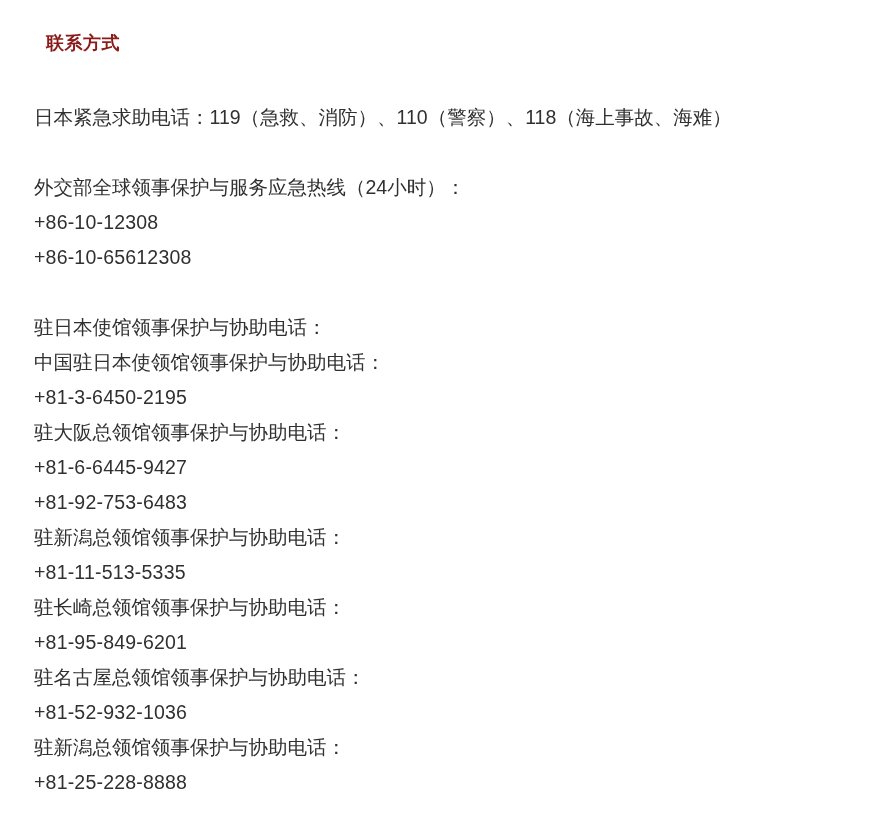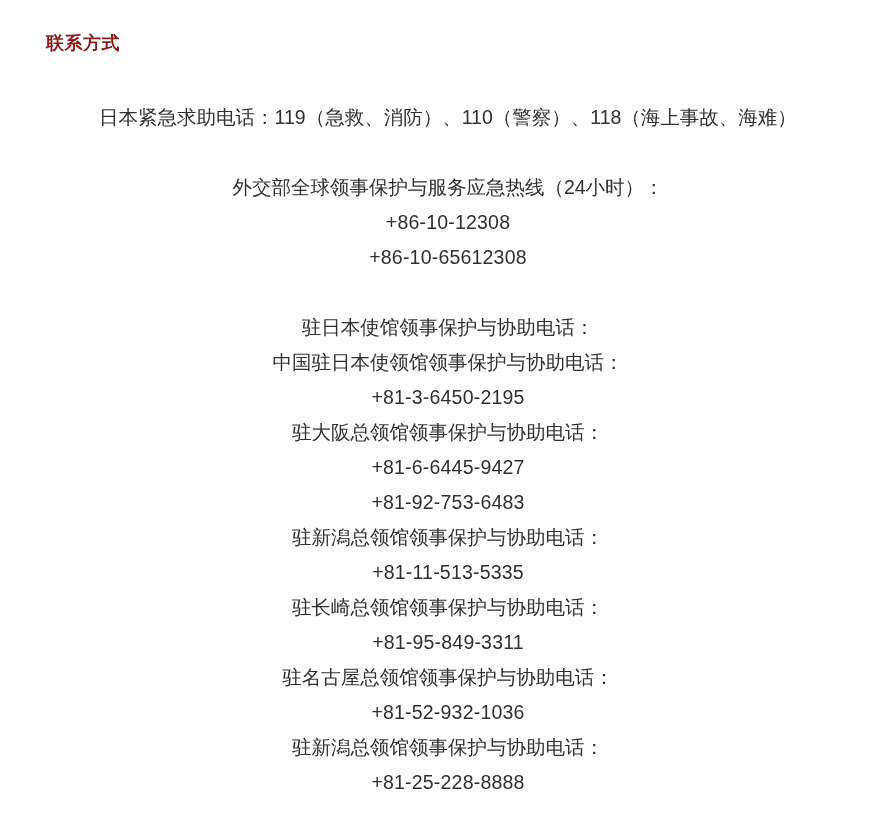--- a/index.html
+++ b/index.html
@@ -22,21 +22,20 @@
     line-height: 20px;
     font-weight: 700;
     color: #8b1a1a;
     letter-spacing: 0.5px;
   }
   .para {
     margin: 35px 0 0 0;
     font-size: 19.5px;
     line-height: 35px;
     color: #303030;
-    text-align: center;
   }
   .para.first-para {
     margin-top: 47px;
   }
   .line {
     white-space: nowrap;
   }
   .phone {
     letter-spacing: 0.2px;
   }
@@ -66,21 +65,21 @@
 
     <div class="line">驻大阪总领馆领事保护与协助电话：</div>
     <div class="line phone">+81-6-6445-9427</div>
 
     <div class="line phone">+81-92-753-6483</div>
 
     <div class="line">驻新潟总领馆领事保护与协助电话：</div>
     <div class="line phone">+81-11-513-5335</div>
 
     <div class="line">驻长崎总领馆领事保护与协助电话：</div>
-    <div class="line phone">+81-95-849-3311</div>
+    <div class="line phone">+81-95-849-6201</div>
 
     <div class="line">驻名古屋总领馆领事保护与协助电话：</div>
     <div class="line phone">+81-52-932-1036</div>
 
     <div class="line">驻新潟总领馆领事保护与协助电话：</div>
     <div class="line phone">+81-25-228-8888</div>
   </div>
 
 </div>
 

